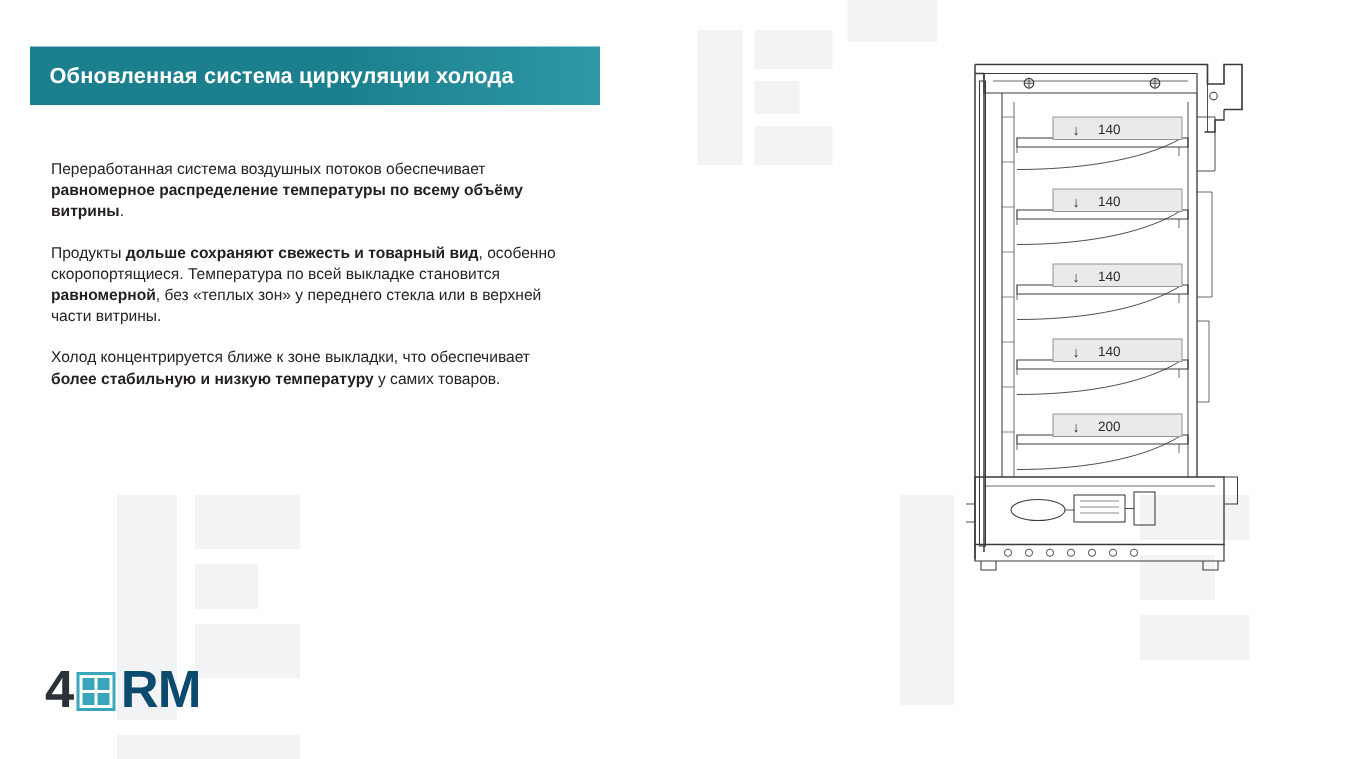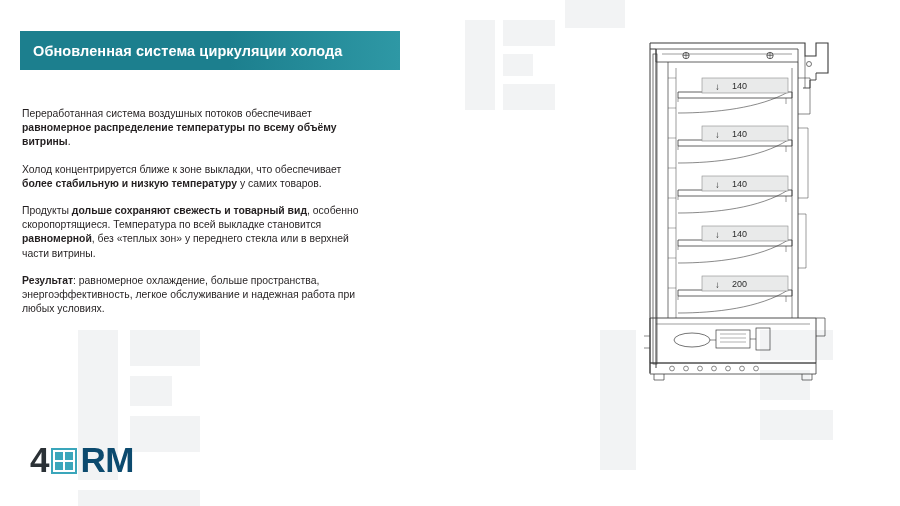--- a/index.html
+++ b/index.html
@@ -48,21 +48,21 @@
     color: #ffffff;
     font-size: 14.5px;
     font-weight: bold;
     padding-left: 13px;
     letter-spacing: 0.1px;
   }
 
   
   .body-copy {
     position: absolute;
-    left: 22px;
+    left: 34px;
     top: 107px;
     width: 340px;
     color: #231f20;
     font-size: 10.4px;
     line-height: 14.2px;
   }
   .para {
     margin-bottom: 13px;
   }
   .para:last-child { margin-bottom: 0; }
@@ -147,23 +147,22 @@
     <div class="wm-shape" style="left:160px; top:40px; width:50px; height:30px;"></div>
     <div class="wm-shape" style="left:160px; top:80px; width:90px; height:30px;"></div>
   </div>
 
   <div class="header-bar">
     <div class="header-title">Обновленная система циркуляции холода</div>
   </div>
 
   <div class="body-copy">
     <div class="para"><span>Переработанная система воздушных потоков обеспечивает </span><span class="b">равномерное распределение температуры по всему объёму витрины</span><span>.</span></div>
+    <div class="para"><span>Продукты </span><span class="b">дольше сохраняют свежесть и товарный вид</span><span>, особенно скоропортящиеся. Температура по всей выкладке становится </span><span class="b">равномерной</span><span>, без «теплых зон» у переднего стекла или в верхней части витрины.</span></div>
     <div class="para"><span>Холод концентрируется ближе к зоне выкладки, что обеспечивает </span><span class="b">более стабильную и низкую температуру</span><span> у самих товаров.</span></div>
-    <div class="para"><span>Продукты </span><span class="b">дольше сохраняют свежесть и товарный вид</span><span>, особенно скоропортящиеся. Температура по всей выкладке становится </span><span class="b">равномерной</span><span>, без «теплых зон» у переднего стекла или в верхней части витрины.</span></div>
-    <div class="para"><span class="b">Результат</span><span>: равномерное охлаждение, больше пространства, энергоэффективность, легкое обслуживание и  надежная работа при любых условиях.</span></div>
   </div>
 
   <div class="logo">
     <span class="logo-4">4</span>
     <span class="logo-mark">
       <i></i>
         <i></i>
         <i></i>
         <i></i>
     </span>

